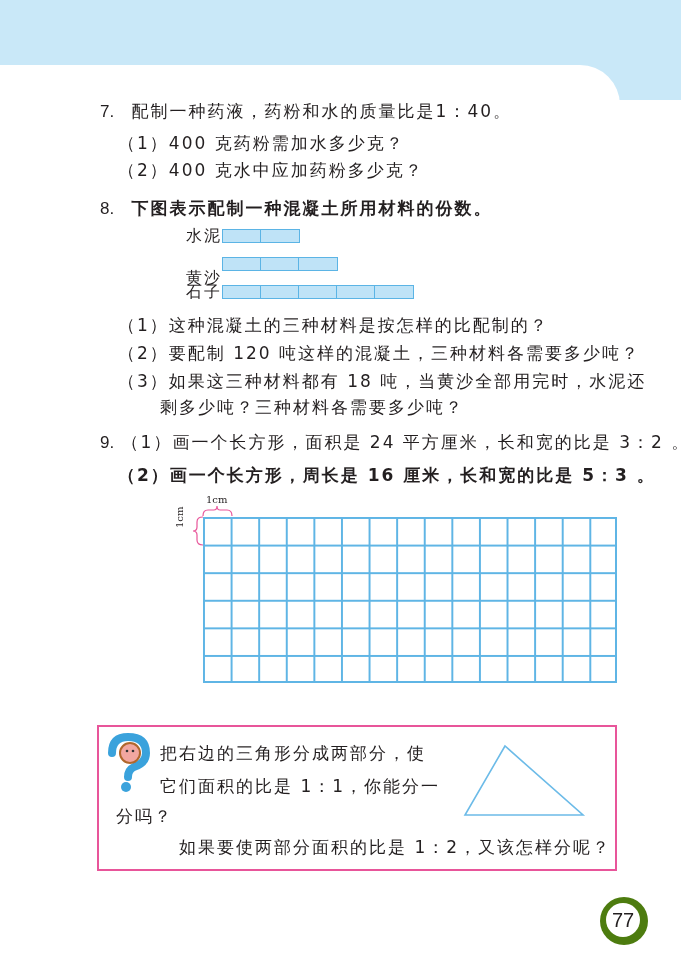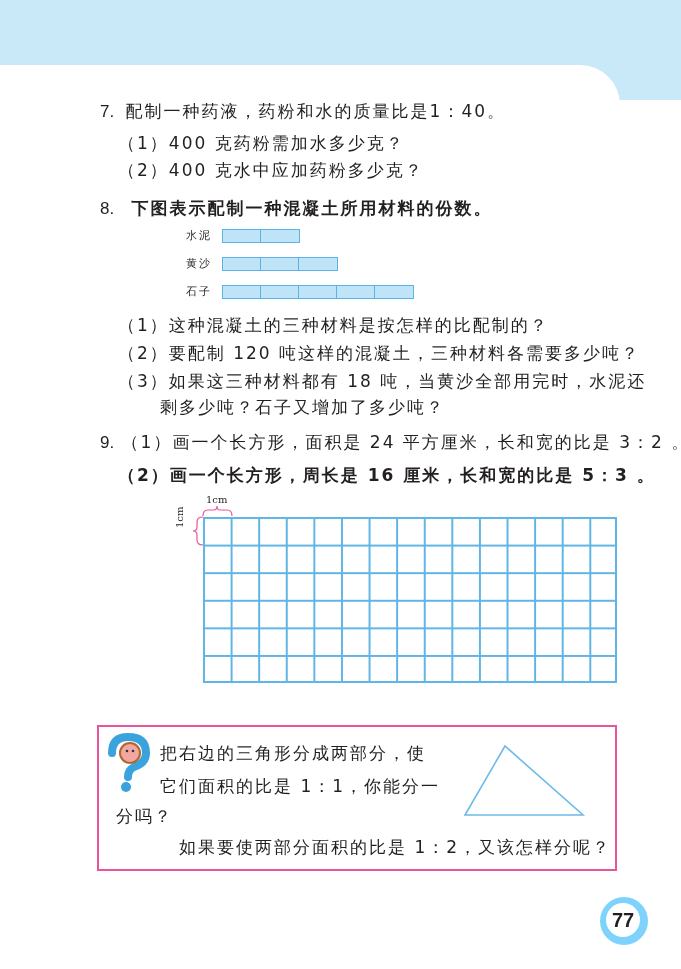--- a/index.html
+++ b/index.html
@@ -3,64 +3,64 @@
 <meta charset="utf-8">
 <style>
   * { margin:0; padding:0; box-sizing:border-box; }
   html, body { width:681px; height:969px; background:#ffffff; overflow:hidden; }
   body { position:relative; font-family:"DejaVu Sans", "Liberation Sans", sans-serif; color:#231f20; }
   .header-band { position:absolute; left:0; top:0; width:681px; height:100px; background:#c9e8f8; }
   .header-white { position:absolute; left:0; top:65px; width:620px; height:40px; background:#fff; border-top-right-radius:48px; }
   .header-white2 { position:absolute; left:0; top:100px; width:681px; height:20px; background:#fff; }
   .line { position:absolute; font-size:17px; line-height:20px; white-space:nowrap; letter-spacing:2px; }
   .num { font-family:"Liberation Sans", sans-serif; letter-spacing:0; }
-  .bar-label { position:absolute; font-size:11px; line-height:14px; letter-spacing:2px; font-family:"DejaVu Serif", serif; }
+  .bar-label { position:absolute; font-size:16px; line-height:14px; letter-spacing:2px; font-family:"DejaVu Serif", serif; }
   .bar { position:absolute; height:14px; display:flex; }
   .bar .seg { width:39.5px; height:14px; background:#bfe3f7; border:1.5px solid #5bb4e5; margin-right:-1.5px; }
   .grid { position:absolute; left:203px; top:517px; width:414px; height:166px;
     background-image:
       linear-gradient(to right, #5fb5e5 1.5px, transparent 1.5px),
       linear-gradient(to bottom, #5fb5e5 1.5px, transparent 1.5px);
     background-size:27.6px 27.6px;
     border-right:2px solid #5fb5e5; border-bottom:2px solid #5fb5e5; }
   .tip-box { position:absolute; left:97px; top:725px; width:520px; height:146px; border:2px solid #e8559a; background:#fff; }
-  .page-num-circle { position:absolute; left:600px; top:897px; width:48px; height:48px; border-radius:50%; background:#7dd3fc;font-weight:bold; }
+  .page-num-circle { position:absolute; left:600px; top:897px; width:48px; height:48px; border-radius:50%; background:#4d7c0f; }
   .page-num-inner { position:absolute; left:6px; top:6px; width:34px; height:34px; border-radius:50%; background:#fff; }
   .page-num { position:absolute; left:0; top:0; width:46px; height:46px; display:flex; align-items:center; justify-content:center; font-family:"Liberation Sans", sans-serif; font-size:20px; color:#231f20; }
   .cm-label { position:absolute; font-family:"DejaVu Serif", serif; font-size:10px; color:#231f20; }
 </style>
 </head>
 <body>
 
 <div class="header-band"></div>
 <div class="header-white"></div>
 <div class="header-white2"></div>
 
 <div class="line" style="left:100px;top:101px;">
   <span class="num">7.</span>
-  <span style="margin-left:4px;text-align:right;">配制一种药液，药粉和水的质量比是1：40。</span>
+  <span style="margin-left:10px;text-align:right;">配制一种药液，药粉和水的质量比是1：40。</span>
 </div>
 <div class="line" style="left:118px;top:133px;">
   <span>（1）</span><span>400 克药粉需加水多少克？</span>
 </div>
 <div class="line" style="left:118px;top:160px;">
   <span>（2）</span><span>400 克水中应加药粉多少克？</span>
 </div>
 
 <div class="line" style="left:100px;top:198px;">
   <span class="num">8.</span>
   <span style="margin-left:10px;font-weight:bold;">下图表示配制一种混凝土所用材料的份数。</span>
 </div>
 
 <div class="bar-label" style="left:186px;top:229px;">水泥</div>
 <div class="bar" style="left:222px;top:229px;">
   <div class="seg"></div>
     <div class="seg"></div>
 </div>
-<div class="bar-label" style="left:186px;top:257px;font-family:Liberation Mono, monospace;">黄沙</div>
+<div class="bar-label" style="left:186px;top:271px;">黄沙</div>
 <div class="bar" style="left:222px;top:257px;">
   <div class="seg"></div>
     <div class="seg"></div>
     <div class="seg"></div>
 </div>
 <div class="bar-label" style="left:186px;top:285px;">石子</div>
 <div class="bar" style="left:222px;top:285px;">
   <div class="seg"></div>
     <div class="seg"></div>
     <div class="seg"></div>
@@ -70,21 +70,21 @@
 
 <div class="line" style="left:118px;top:315px;">
   <span>（1）</span><span>这种混凝土的三种材料是按怎样的比配制的？</span>
 </div>
 <div class="line" style="left:118px;top:343px;">
   <span>（2）</span><span>要配制 120 吨这样的混凝土，三种材料各需要多少吨？</span>
 </div>
 <div class="line" style="left:118px;top:371px;">
   <span>（3）</span><span>如果这三种材料都有 18 吨，当黄沙全部用完时，水泥还</span>
 </div>
-<div class="line" style="left:160px;top:397px;">剩多少吨？石子又增加了多少吨？</div>
+<div class="line" style="left:160px;top:397px;">剩多少吨？三种材料各需要多少吨？</div>
 
 <div class="line" style="left:100px;top:432px;">
   <span class="num">9.</span>
   <span>（1）</span><span>画一个长方形，面积是 24 平方厘米，长和宽的比是 3：2 。</span>
 </div>
 <div class="line" style="left:118px;top:465px;font-weight:bold;">
   <span>（2）</span><span>画一个长方形，周长是 16 厘米，长和宽的比是 5：3 。</span>
 </div>
 
 <div class="cm-label" style="left:206px;top:494px;">1cm</div>

